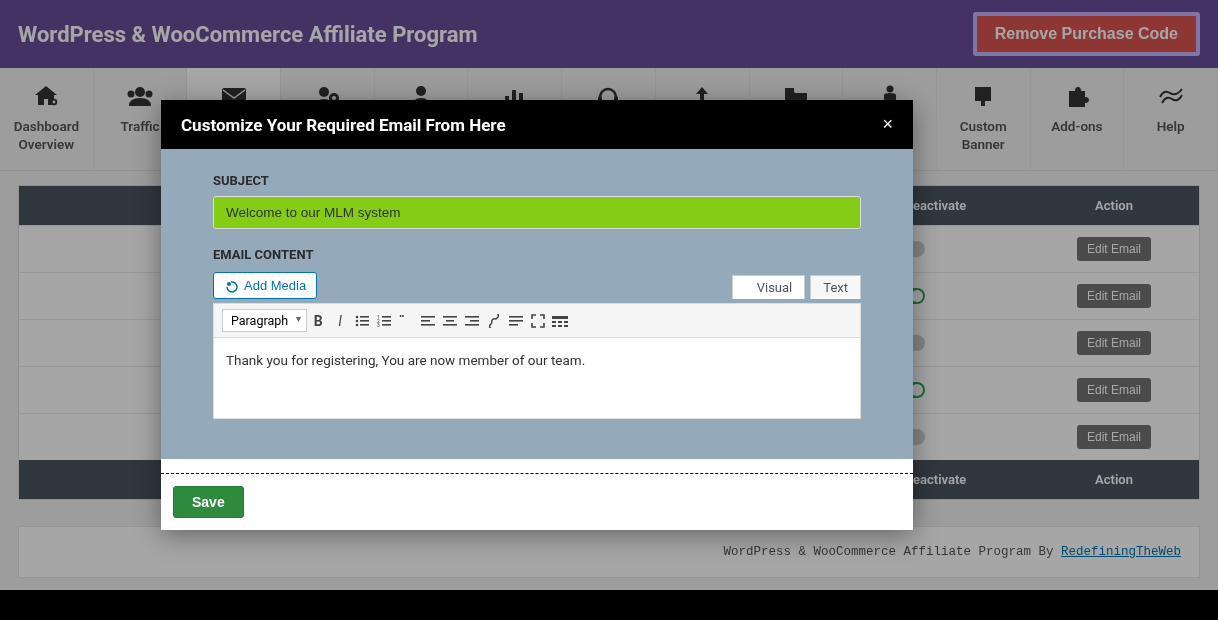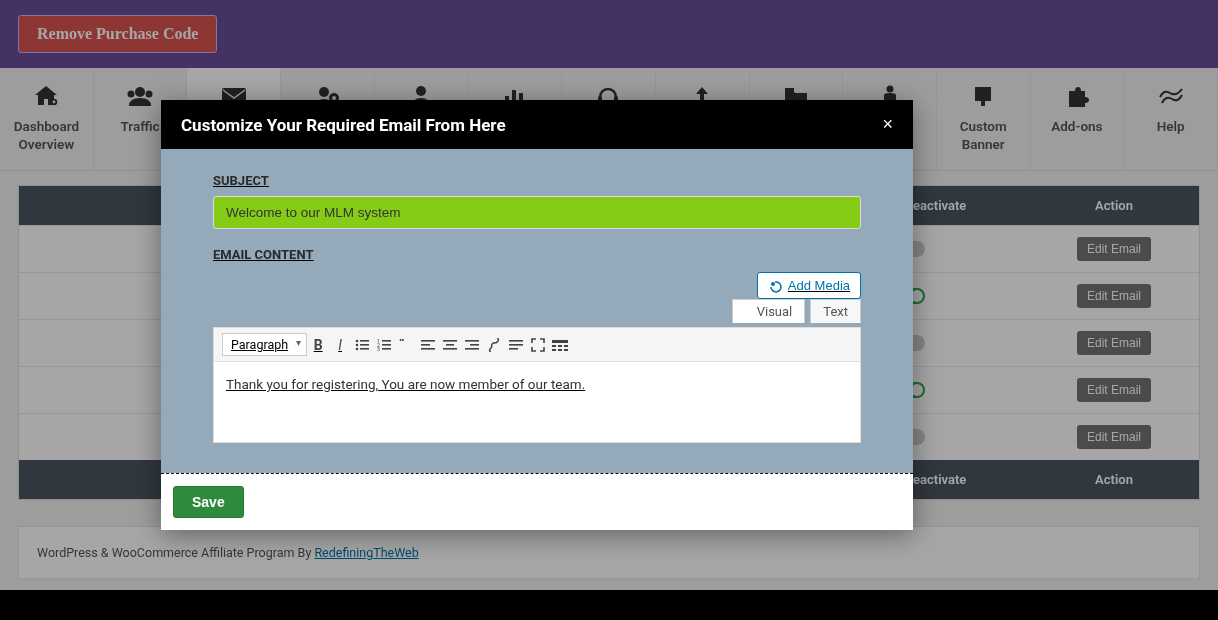--- a/index.html
+++ b/index.html
@@ -3,21 +3,21 @@
 <meta charset="utf-8">
 <style>
   * { box-sizing: border-box; margin: 0; padding: 0; }
   body { font-family: -apple-system, BlinkMacSystemFont, "Segoe UI", Roboto, sans-serif; background: #000; width: 1218px; height: 620px; overflow: hidden; position: relative; }
   .page { width: 1218px; height: 590px; background: #f1f1f1; position: relative; }
   .overlay { position: absolute; inset: 0; background: rgba(0,0,0,0.35); z-index: 5; }
 
   
   .topbar { background: #6b4e9b; height: 68px; display: flex; align-items: center; justify-content: space-between; padding: 0 18px; }
   .topbar h1 { color: #fff; font-size: 22px; font-weight: 700; }
-  .remove-btn { background: #d9534f; border: 1px solid #c4b5fd; color: #fff; font-size: 16px; font-weight: 600; padding: 9px 18px; border-radius: 3px; cursor: pointer; font-family: Liberation Serif, serif; }
+  .remove-btn { background: #d9534f; border: 4px solid #c4b5fd; color: #fff; font-size: 16px; font-weight: 600; padding: 9px 18px; border-radius: 3px; cursor: pointer; }
 
   
   .tabs { background: #f1f1f1; border-bottom: 1px solid #ddd; display: flex; height: 103px; }
   .tab { flex: 1; text-align: center; padding: 12px 6px 0 6px; color: #555; font-size: 13.5px; font-weight: 600; border-right: 1px solid #e6e6e6; display:flex; flex-direction:column; align-items:center; justify-content:flex-start; cursor:pointer; }
   .tab .ticon { font-size: 22px; height: 32px; display:flex; align-items:center; justify-content:center; color:#333; }
   .tab.active { background: #fff; }
   .tab span.lbl { margin-top:6px; line-height:1.3; }
 
   
   .table-wrap { margin: 14px 18px 0 18px; background:#fff; border:1px solid #ddd; }
@@ -32,39 +32,39 @@
   .trow .td-action { width:170px; display:flex; justify-content:center; }
   .edit-btn { background:#737373; color:#fff; border:none; font-size:12px; padding:5px 10px; border-radius:3px; cursor:pointer; }
   .switch { width:32px; height:16px; border-radius:10px; position:relative; cursor:pointer; }
   .switch.off { background:#d0d0d0; }
   .switch.on { background:#2ba84a; }
   .switch .knob { width:12px; height:12px; background:#fff; border-radius:50%; position:absolute; top:2px; }
   .switch.off .knob { left:2px; }
   .switch.on .knob { right:2px; }
 
   
-  .footer { margin:26px 18px 0 18px; background:#fff; border:1px solid #e5e5e5; text-align:left; padding:18px; font-size:12.5px; color:#555; }
+  .footer { margin:26px 18px 0 18px; background:#fff; border:1px solid #e5e5e5; text-align:right; padding:18px; font-size:12.5px; color:#555;font-family:Liberation Mono, monospace; }
   .footer a { color:#0073aa; text-decoration:underline; }
 
   
   .modal { position:absolute; z-index:10; left:161px; top:100px; width:752px; background:#fff; box-shadow:0 5px 25px rgba(0,0,0,.4); }
   .modal-head { background:#000; color:#fff; padding:14px 20px; display:flex; justify-content:space-between; align-items:center; }
   .modal-head h2 { font-size:17px; font-weight:700; }
   .modal-close { color:#fff; font-size:18px; cursor:pointer; background:none; border:none; }
   .modal-body-outer { position:relative; }
-  .modal-scroll { height:324px; overflow-y:scroll;text-decoration:underline; }
+  .modal-scroll { height:324px; overflow-y:scroll; }
   .modal-inner { background:#94aabb; padding:20px 52px 40px 52px; min-height:310px; }
   .fld-label { font-size:13px; font-weight:700; color:#2a2a2a; margin-bottom:8px; margin-top:4px; }
   .fld-input { width:100%; background:#84cc16; border:1px solid #ddd; border-radius:3px; padding:8px 12px; font-size:13.5px; color:#333; }
   .fld-label2 { font-size:13px; font-weight:700; color:#2a2a2a; margin:18px 0 10px 0; }
   .addmedia { background:#fff; border:1px solid #0073aa; color:#0073aa; font-size:13px; padding:5px 10px; border-radius:3px; cursor:pointer; display:inline-flex; align-items:center; gap:6px; }
   .editor-tabs { float:right; display:flex; gap:5px; }
   .etab { background:#f7f7f7; border:1px solid #ccc; border-bottom:none; padding:4px 12px; font-size:13px; color:#555; cursor:pointer; }
   .etab.active { background:#fff;padding-left:24px; }
-  .editor-media-row { display:flex; justify-content:space-between; align-items:flex-end;flex-direction:column; }
+  .editor-media-row { display:flex; justify-content:space-between; align-items:flex-end; }
   .editor-box { background:#fff; border:1px solid #ddd; margin-top:4px; }
   .toolbar { background:#f5f5f5; border-bottom:1px solid #ddd; display:flex; align-items:center; padding:5px 8px; }
   .para-sel { border:1px solid #ccc; background:#fff; font-size:12.5px; padding:3px 18px 3px 8px; cursor:pointer; position:relative; }
   .para-sel::after { content:"▾"; position:absolute; right:5px; font-size:10px; color:#666; }
   .tbtn { width:22px; height:22px; display:flex; align-items:center; justify-content:center; color:#444; cursor:pointer; font-size:14px; }
   .editor-content { padding:14px 12px 50px 12px; font-size:13.5px; color:#333; min-height:80px; }
   .modal-footer { padding:12px 12px; border-top:1px dashed #000; }
   .save-btn { background:#2e8b3d; color:#fff; border:1px solid #267a33; font-size:14px; font-weight:700; padding:7px 18px; border-radius:3px; cursor:pointer; }
 
   
@@ -73,20 +73,21 @@
   .modal-scroll::-webkit-scrollbar-thumb { background:#c1c1c1; }
 
   svg { display:block; }
 </style>
 </head>
 <body>
 
 <div class="page">
 
   <div class="topbar">
+    <h1>WordPress &amp; WooCommerce Affiliate Program</h1>
     <button class="remove-btn">Remove Purchase Code</button>
   </div>
 
   <div class="tabs">
     <div class="tab">
       <div class="ticon">
         <svg width="26" height="22" viewBox="0 0 26 22">
             <path fill="#333" d="M13 1 L2 10 L5 10 L5 20 L11 20 L11 14 L15 14 L15 20 L21 20 L21 10 L24 10 Z"></path>
             <circle cx="21" cy="17" r="3.2" fill="#333"></circle>
             <circle cx="21" cy="17" r="1.4" fill="#f1f1f1"></circle>

